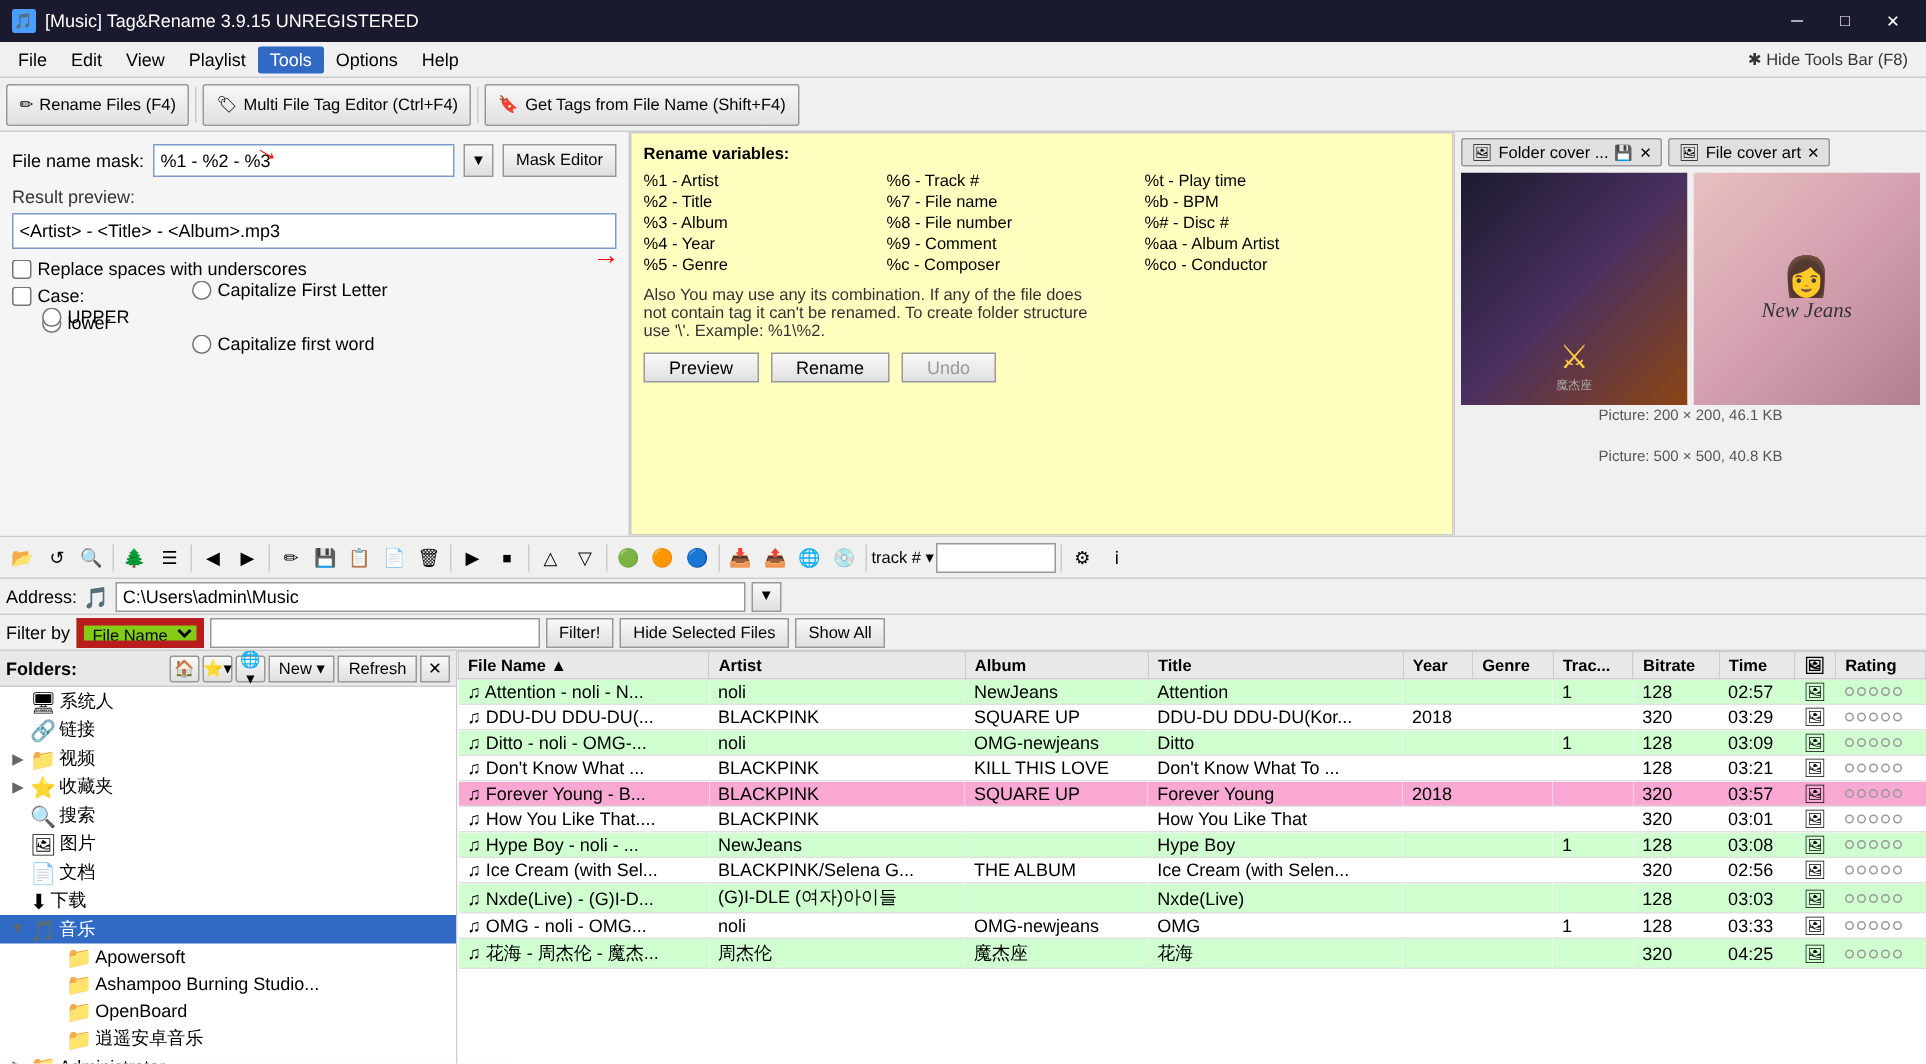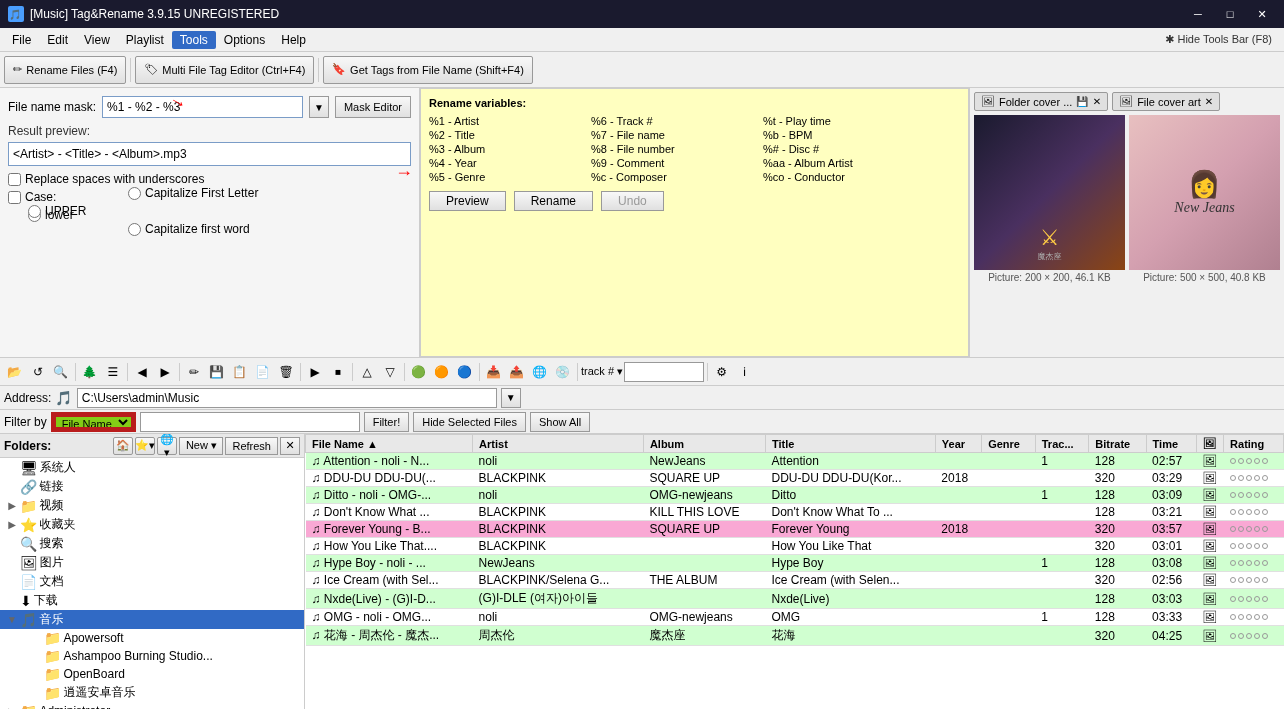--- a/index.html
+++ b/index.html
@@ -192,20 +192,25 @@
       <span>%3 - Album</span>
       <span>%8 - File number</span>
       <span>%# - Disc #</span>
       <span>%4 - Year</span>
       <span>%9 - Comment</span>
       <span>%aa - Album Artist</span>
       <span>%5 - Genre</span>
       <span>%c - Composer</span>
       <span>%co - Conductor</span>
     </div>
+    <div style="margin-top: 8px; font-size: 11px; color: #333;">
+      Also You may use any its combination. If any of the file does<br>
+      not contain tag it can't be renamed. To create folder structure<br>
+      use '\'. Example: %1\%2.
+    </div>
     <div style="display: flex; gap: 8px; margin-top: 8px;">
       <button class="rename-btn">Preview</button>
       <button class="rename-btn">Rename</button>
       <button class="rename-btn" style="color: #999;">Undo</button>
     </div>
   </div>
 
   <div style="width: 315px; background: #f0f0f0; border-left: 1px solid #ccc; padding: 4px; flex-shrink: 0;">
     <div style="display: flex; align-items: center; margin-bottom: 4px;">
       <div style="display: flex; align-items: center; gap: 4px; padding: 2px 6px; border: 1px solid #999; background: #e0e0e0; font-size: 11px; cursor: pointer; border-radius: 2px; margin-right: 4px;">
@@ -232,21 +237,21 @@
         </div>
       </div>
 
       <div style="flex:1; height: 155px; background: #c8a0a0; display: flex; align-items: center; justify-content: center; overflow: hidden; position: relative;">
         <div style="width: 100%; height: 100%; background: linear-gradient(135deg, #e8c0c0 0%, #d4a0b0 50%, #b08090 100%); display: flex; flex-direction: column; align-items: center; justify-content: center;">
           <div style="font-size: 26px;">👩</div>
           <div style="font-size: 14px; font-style: italic; color: #333; font-family: serif;">New Jeans</div>
         </div>
       </div>
     </div>
-    <div style="display: flex; gap: 4px; margin-top: 2px;">
+    <div style="display: flex; gap: 16px; margin-top: 2px; flex-direction: column;">
       <div style="flex:1; font-size: 10px; color: #555; text-align: center;">Picture: 200 × 200, 46.1 KB</div>
       <div style="flex:1; font-size: 10px; color: #555; text-align: center;">Picture: 500 × 500, 40.8 KB</div>
     </div>
   </div>
 </div>
 
 <div class="icons-toolbar">
   <button class="icon-btn" title="Open Folder">📂</button>
   <button class="icon-btn" title="Refresh">↺</button>
   <button class="icon-btn" title="Search">🔍</button>

